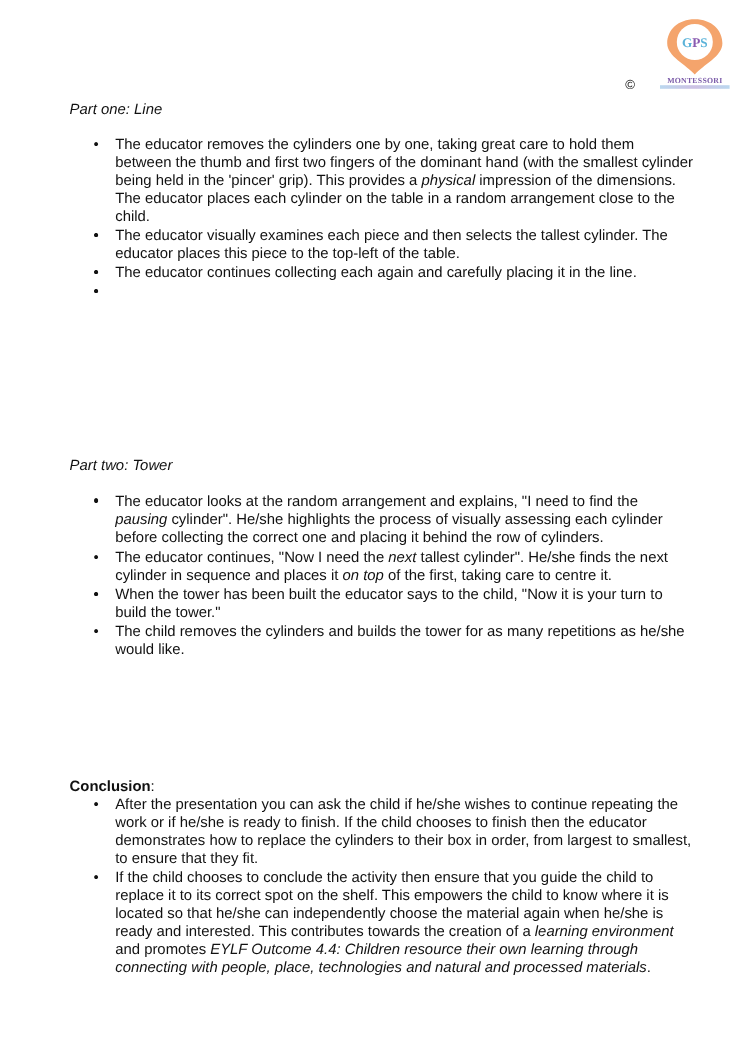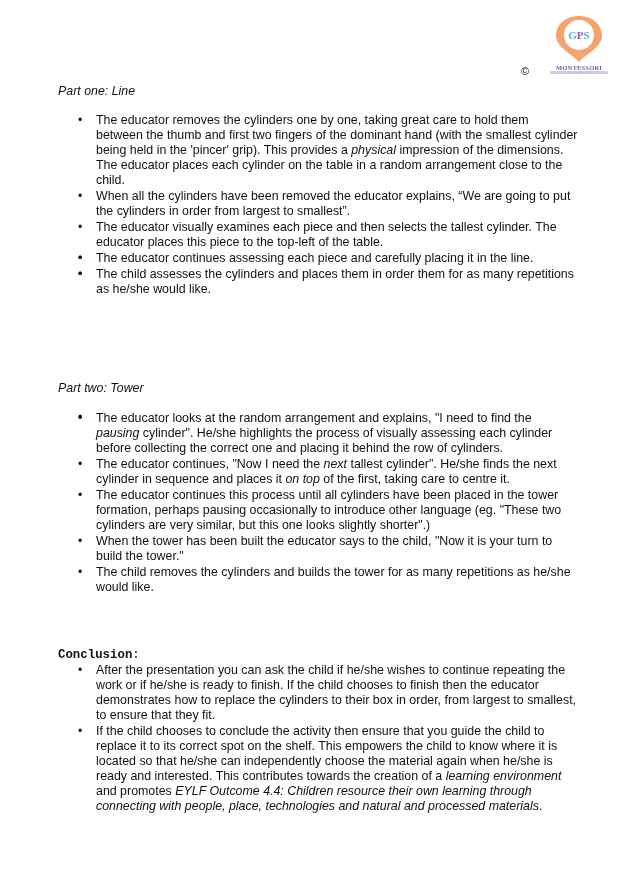--- a/index.html
+++ b/index.html
@@ -42,35 +42,35 @@
     </text>
   </svg>
   <div class="brand">MONTESSORI</div>
   <div class="tagline"></div>
 </div>
 <div class="copyright">©</div>
 
 <div class="section-title" style="top:84px;">Part one: Line</div>
 <ul class="items" style="top:113px;">
   <li><span class="bullet">•</span><span>The educator removes the cylinders one by one, taking great care to hold them between the thumb and first two fingers of the dominant hand (with the smallest cylinder being held in the 'pincer' grip). This provides a </span><em>physical</em><span> impression of the dimensions. The educator places each cylinder on the table in a random arrangement close to the child.</span></li>
-  <li><span class="bullet">•</span><span>When all the cylinders have been removed the educator explains, “We are going to put the cylinders in order from largest to smallest”.</span></li>
+  <li><span class="bullet">•</span></li>
   <li><span class="bullet">•</span><span>The educator visually examines each piece and then selects the tallest cylinder. The educator places this piece to the top-left of the table.</span></li>
   <li><span class="bullet">•</span></li>
-  <li><span class="bullet">•</span><span>The educator continues assessing each piece and carefully placing it in the line.</span></li>
+  <li><span class="bullet">•</span><span>The educator continues collecting each again and carefully placing it in the line.</span></li>
   <li><span class="bullet">•</span></li>
-  <li><span class="bullet">•</span><span>The child assesses the cylinders and places them in order them for as many repetitions as he/she would like.</span></li>
+  <li><span class="bullet">•</span></li>
 </ul>
 
 <div class="section-title" style="top:381px;">Part two: Tower</div>
 <ul class="items" style="top:410px;">
   <li><span class="bullet">•</span></li>
   <li><span class="bullet">•</span><span>The educator looks at the random arrangement and explains, "I need to find the </span><em>pausing</em><span> cylinder". He/she highlights the process of visually assessing each cylinder before collecting the correct one and placing it behind the row of cylinders.</span></li>
   <li><span class="bullet">•</span><span>The educator continues, "Now I need the </span><em>next</em><span> tallest cylinder". He/she finds the next cylinder in sequence and places it </span><em>on top</em><span> of the first, taking care to centre it.</span></li>
-  <li><span class="bullet">•</span><span>The educator continues this process until all cylinders have been placed in the tower formation, perhaps pausing occasionally to introduce other language (eg. "These two cylinders are very similar, but this one looks slightly shorter".)</span></li>
+  <li><span class="bullet">•</span></li>
   <li><span class="bullet">•</span><span>When the tower has been built the educator says to the child, "Now it is your turn to build the tower."</span></li>
   <li><span class="bullet">•</span><span>The child removes the cylinders and builds the tower for as many repetitions as he/she would like.</span></li>
 </ul>
 
-<div class="section-title bold" style="top:648px;font-family:Liberation Mono, monospace;"><span>Conclusion</span><span style="font-weight:normal;">:</span></div>
+<div class="section-title bold" style="top:648px;"><span>Conclusion</span><span style="font-weight:normal;">:</span></div>
 <ul class="items" style="top:663px;">
   <li><span class="bullet">•</span><span>After the presentation you can ask the child if he/she wishes to continue repeating the work or if he/she is ready to finish. If the child chooses to finish then the educator demonstrates how to replace the cylinders to their box in order, from largest to smallest, to ensure that they fit.</span></li>
   <li><span class="bullet">•</span><span>If the child chooses to conclude the activity then ensure that you guide the child to replace it to its correct spot on the shelf. This empowers the child to know where it is located so that he/she can independently choose the material again when he/she is ready and interested. This contributes towards the creation of a </span><em>learning environment</em><span> and promotes </span><em>EYLF Outcome 4.4: Children resource their own learning through connecting with people, place, technologies and natural and processed materials</em><span>.</span></li>
 </ul>
 
 </body></html>

